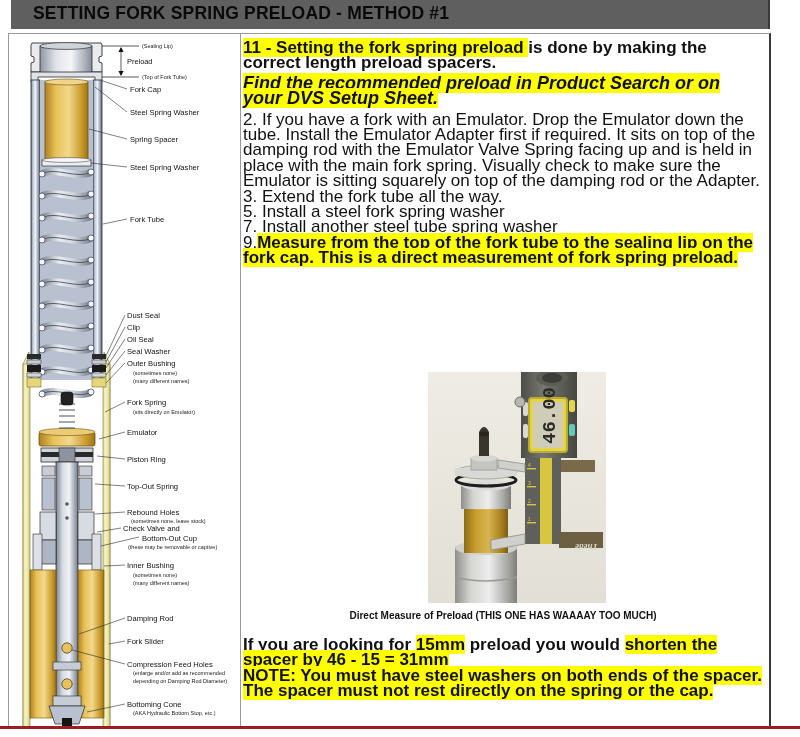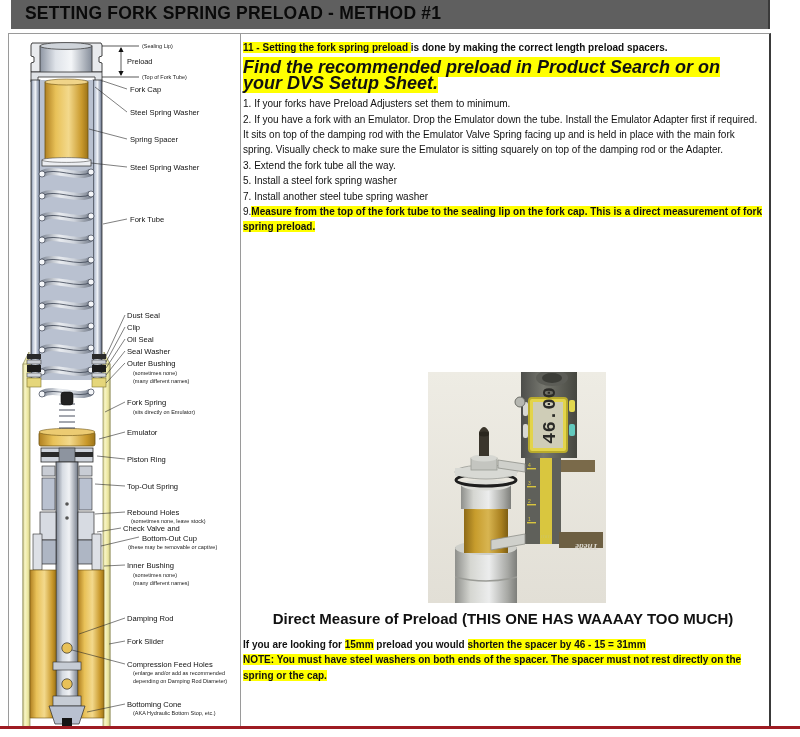--- a/index.html
+++ b/index.html
@@ -12,21 +12,21 @@
   }
   
   #header-bar{
     position:absolute;left:8px;top:0;width:762px;height:29px;
     background:#5f5f5f;
     border-left:3px solid #ffffff;
     border-right:2px solid #3a3a3a;
     box-sizing:border-box;
   }
   #header-title{
-    position:absolute;left:14px;top:3px;
+    position:absolute;left:22px;top:3px;
     font-size:17.5px;font-weight:bold;letter-spacing:.2px;
     color:#0a0a0a;white-space:nowrap;
     font-family:"Liberation Sans", sans-serif;
   }
   
   #doc-table{
     position:absolute;left:8px;top:33px;width:763px;height:694px;
     border:1px solid #9a9a9a;
     border-right:2px solid #3a3a3a;
     box-sizing:border-box;background:#fff;
@@ -52,35 +52,35 @@
   }
   .lbl-main{font-size:7.6px;fill:#111;}
   .lbl-sub{font-size:5.5px;fill:#222;}
   .lead{stroke:#2a2a2a;stroke-width:.6px;fill:none;}
   .dimline{stroke:#111;stroke-width:.7px;}
   
   #text-pane{
     position:absolute;left:243px;top:40px;width:520px;height:680px;
   }
   .p{
-    font-size:10px;color:#111;line-height:15.4px;
+    font-size:17px;color:#111;line-height:15.4px;
     margin:0 0 0 0;
     font-family:"Liberation Sans", sans-serif;
   }
   .p.b{font-weight:bold;}
   .p.i{font-style:italic;font-weight:bold;font-size:18px;}
   .hl{background:#ffff00;}
   .gap{height:5px;}
   
   #photo-wrap{
     position:absolute;left:185px;top:332px;width:178px;height:231px;
   }
   #photo-caption{
     position:absolute;left:0;top:570px;width:520px;text-align:center;
-    font-size:15px;font-weight:bold;color:#111;
+    font-size:10px;font-weight:bold;color:#111;
   }
   #tail-text{position:absolute;left:0;top:597px;width:520px;}
 </style>
 </head>
 <body>
 
 <div id="header-bar">
   <div id="header-title">SETTING FORK SPRING PRELOAD - METHOD #1</div>
 </div>
 
@@ -362,23 +362,20 @@
 
   <p class="p b">
     <span class="hl">11 - Setting the fork spring preload </span><span>is done by making the correct length preload spacers.</span>
   </p>
   <div class="gap"></div>
   <p class="p i">
     <span class="hl">Find the recommended preload in Product Search or on your DVS Setup Sheet.</span>
   </p>
   <div class="gap"></div>
 
-  <p class="p">
-    <span>1. </span><span>If your forks have Preload Adjusters set them to minimum.</span>
-  </p>
   <p class="p">
     <span>2. </span><span>If you have a fork with an Emulator. Drop the Emulator down the tube. Install the Emulator Adapter first if required. It sits on top of the damping rod with the Emulator Valve Spring facing up and is held in place with the main fork spring. Visually check to make sure the Emulator is sitting squarely on top of the damping rod or the Adapter.</span>
   </p>
   <p class="p">
     <span>3. </span><span>Extend the fork tube all the way.</span>
   </p>
   <p class="p">
     <span>5. </span><span>Install a steel fork spring washer</span>
   </p>
   <p class="p">

